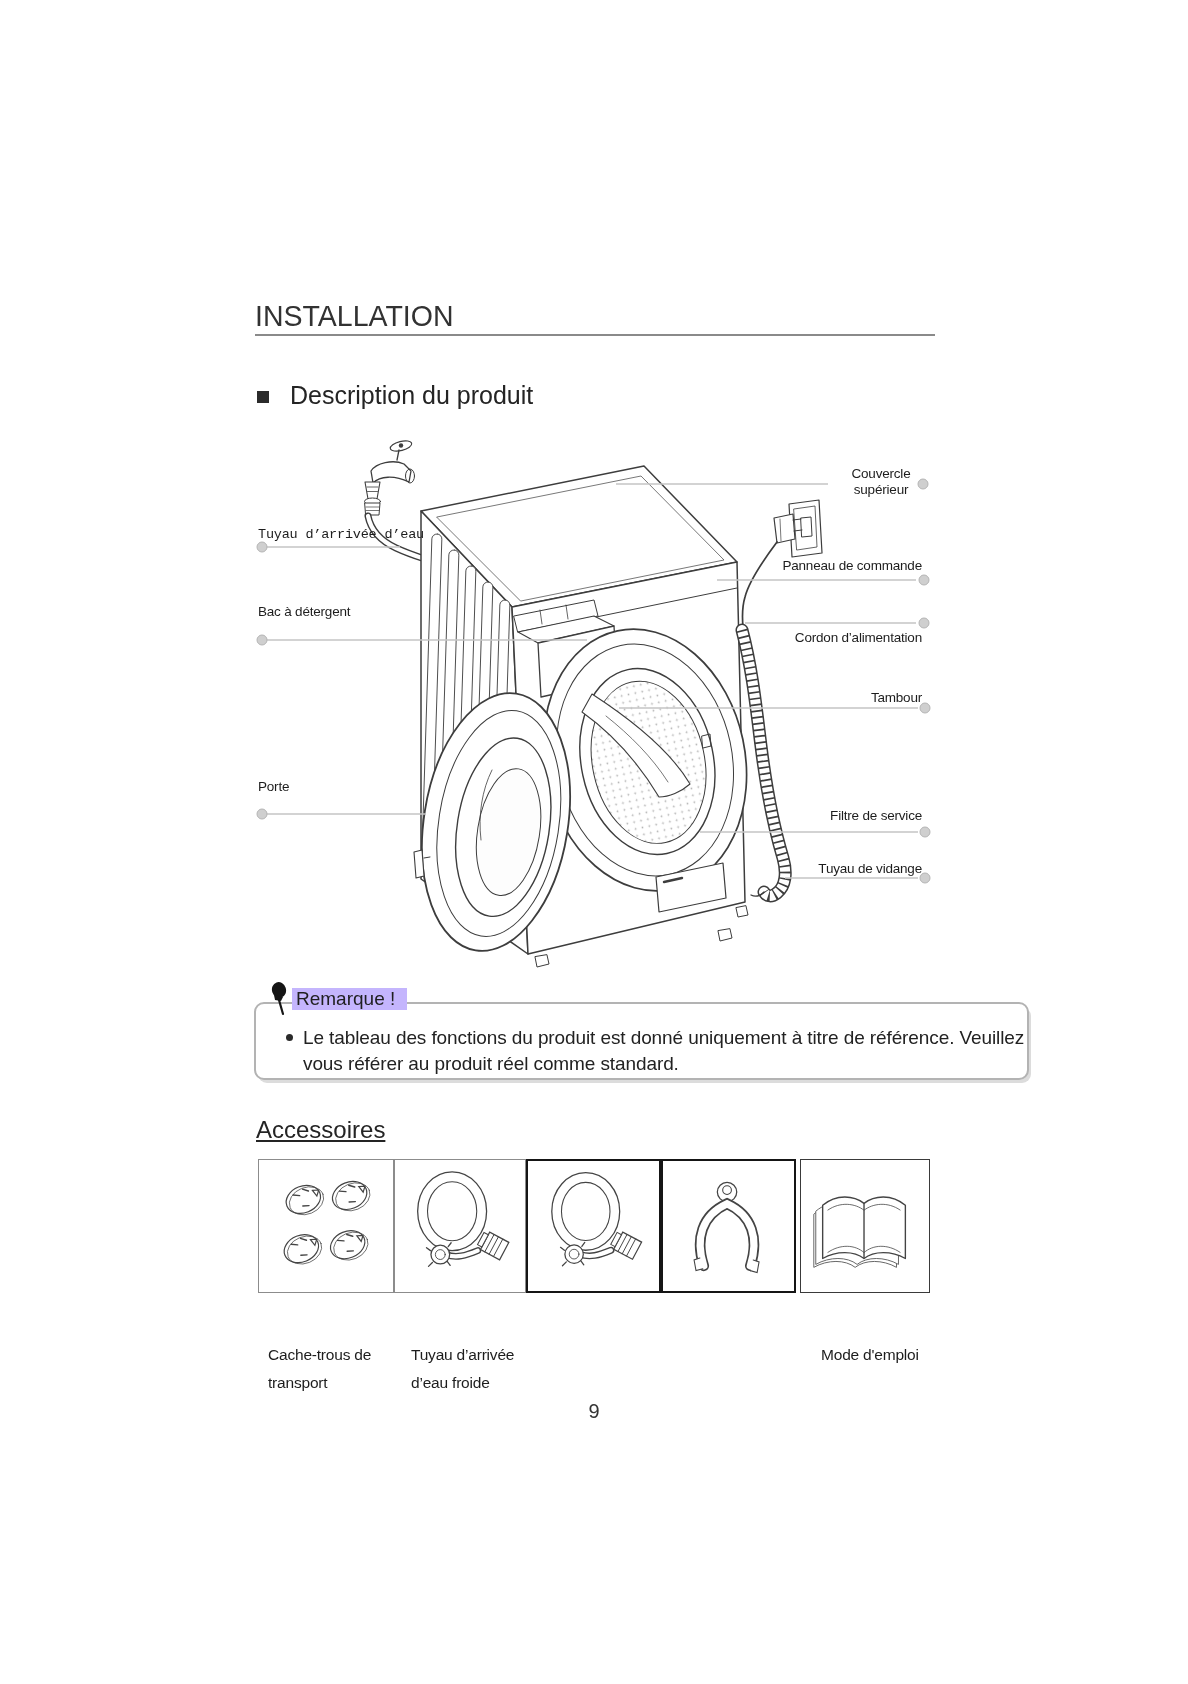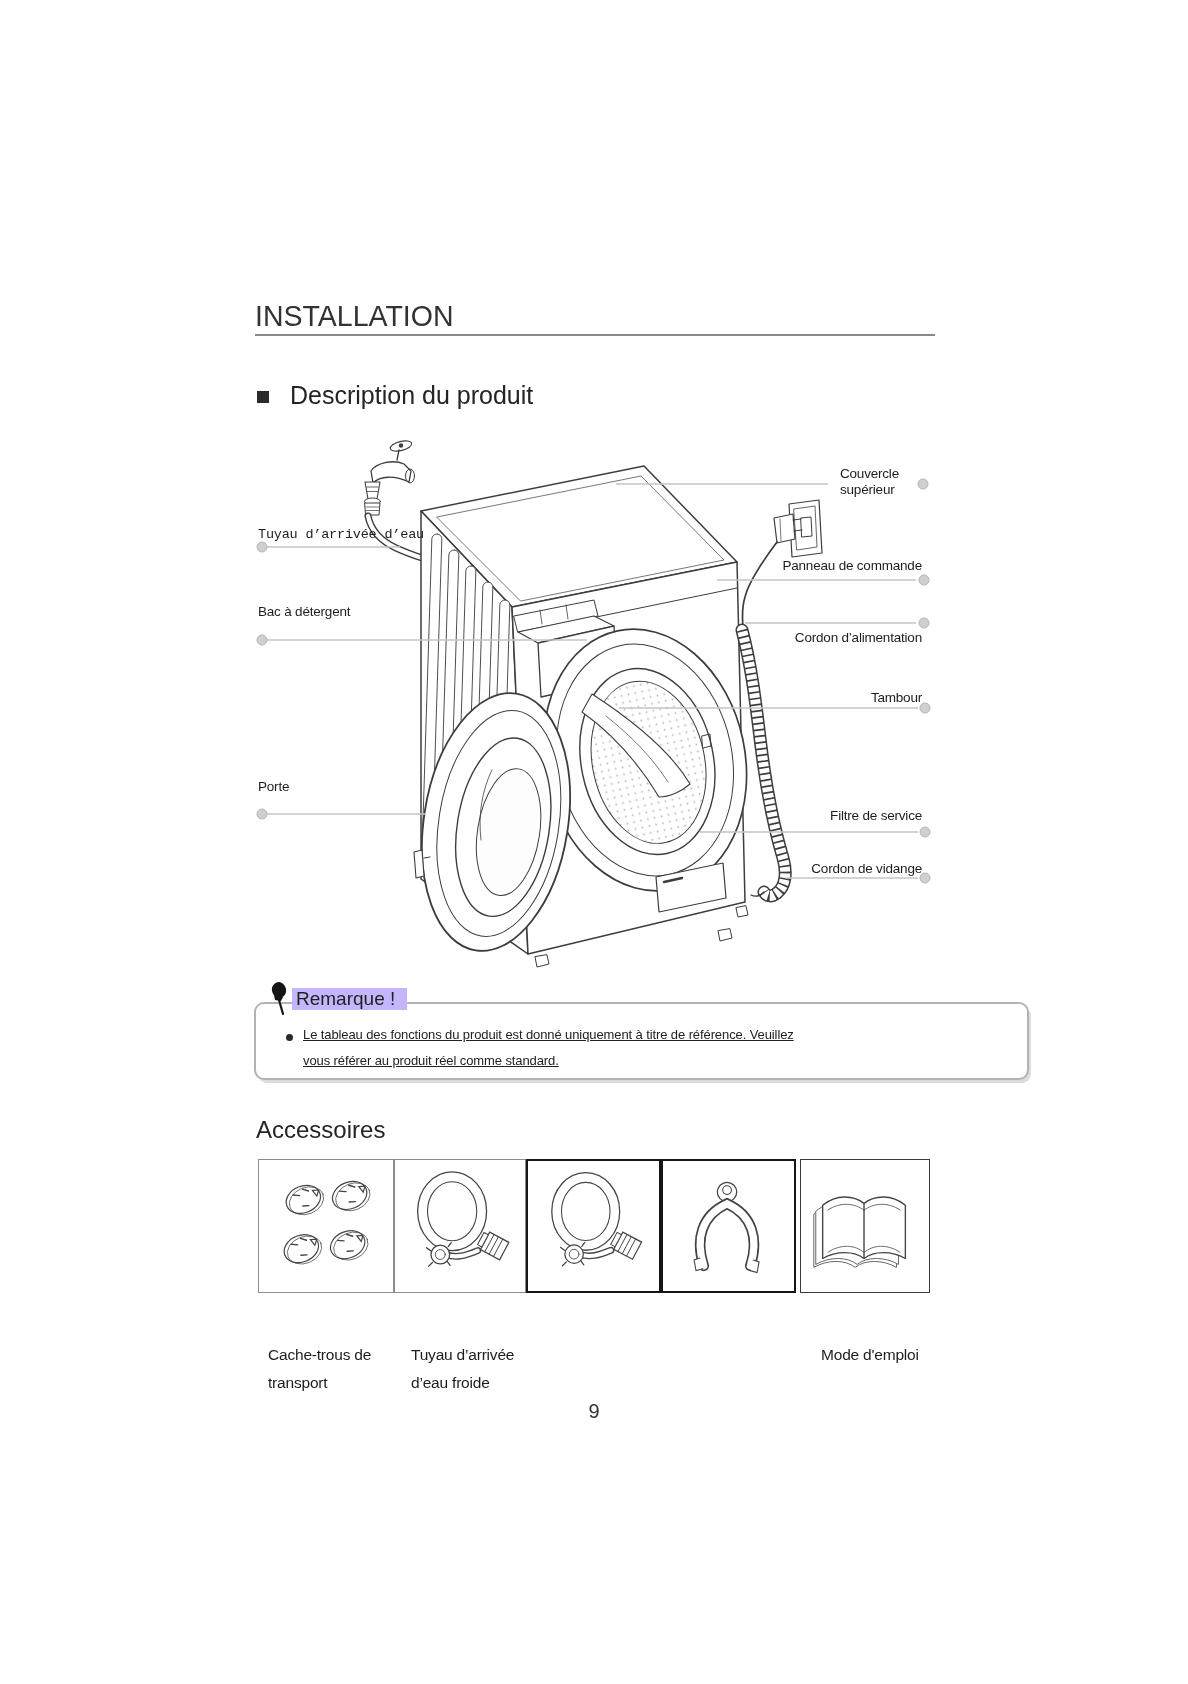--- a/index.html
+++ b/index.html
@@ -10,41 +10,41 @@
   .doc-title{left:255px;top:299px;font-size:30px;letter-spacing:0px;color:#323232;
              transform:scaleX(.95);transform-origin:left;}
   .title-rule{left:255px;top:334px;width:680px;height:2px;background:#8a8a8a;}
   .section-heading{left:290px;top:381px;font-size:25px;color:#242424;}
   .section-bullet{left:257px;top:391px;width:12px;height:12px;background:#2b2b2b;}
 
   .diagram{left:240px;top:430px;width:700px;height:540px;}
 
   .dlabel{font-size:13.5px;color:#1d1d1d;letter-spacing:-.2px;line-height:16px;}
   .dleft{left:258px;text-align:left;}
-  .dright{right:266px;text-align:left;}
+  .dright{right:266px;text-align:center;}
   .lbl-tuyau{top:527px;white-space:nowrap;font-family:Liberation Mono, monospace;}
   .lbl-bac{top:604px;white-space:nowrap;}
   .lbl-porte{top:779px;}
   .lbl-couvercle{top:466px;width:82px;}
   .lbl-panneau{top:558px;white-space:nowrap;}
   .lbl-cordon{top:630px;white-space:nowrap;}
   .lbl-tambour{top:690px;white-space:nowrap;}
   .lbl-filtre{top:808px;white-space:nowrap;}
   .lbl-vidange{top:861px;white-space:nowrap;}
 
   .note-box{left:254px;top:1002px;width:771px;height:74px;border:2px solid #b3b3b3;
             border-radius:10px;box-shadow:3px 4px 0 -1px #dcdcdc;background:#fff;}
   .note-label{left:292px;top:988px;background:#c4b5fd;padding:0 12px 0 4px;font-size:19px;color:#1f1f1f;}
   .note-pin{left:268px;top:981px;}
   .note-bullet{left:286px;top:1034px;width:7px;height:7px;border-radius:50%;background:#2a2a2a;}
-  .note-line{left:303px;font-size:13px;color:#222;white-space:nowrap;letter-spacing:-.1px;text-decoration:underline;}
+  .note-line{left:303px;font-size:19px;color:#222;white-space:nowrap;letter-spacing:-.1px;}
   .note-line1{top:1027px;}
   .note-line2{top:1053px;}
 
-  .acc-heading{left:256px;top:1116px;font-size:24px;color:#242424;}
+  .acc-heading{left:256px;top:1116px;font-size:24px;color:#242424;text-decoration:underline;}
   .acc-box{top:1159px;height:134px;background:#fff;box-sizing:border-box;}
   .acc-b1{left:258px;width:136px;border:1.2px solid #8c8c8c;}
   .acc-b2{left:394px;width:132px;border:1.2px solid #8c8c8c;}
   .acc-b3{left:526px;width:135px;border:2.5px solid #151515;}
   .acc-b4{left:661px;width:135px;border:2.5px solid #151515;}
   .acc-b5{left:800px;width:130px;border:1.5px solid #3a3a3a;}
   .acc-box svg{width:100%;height:100%;display:block;}
   .acc-label{top:1308px;font-size:15.5px;line-height:28px;color:#1d1d1d;letter-spacing:-.2px;margin-top:33px;}
   .acc-l1{left:268px;width:112px;}
   .acc-l2{left:411px;width:118px;}
@@ -191,21 +191,21 @@
   </svg>
 
   <div class="abs dlabel dleft lbl-tuyau">Tuyau d’arrivée d’eau</div>
   <div class="abs dlabel dleft lbl-bac">Bac à détergent</div>
   <div class="abs dlabel dleft lbl-porte">Porte</div>
   <div class="abs dlabel dright lbl-couvercle">Couvercle supérieur</div>
   <div class="abs dlabel dright lbl-panneau">Panneau de commande</div>
   <div class="abs dlabel dright lbl-cordon">Cordon d’alimentation</div>
   <div class="abs dlabel dright lbl-tambour">Tambour</div>
   <div class="abs dlabel dright lbl-filtre">Filtre de service</div>
-  <div class="abs dlabel dright lbl-vidange">Cordon de vidange</div>
+  <div class="abs dlabel dright lbl-vidange">Tuyau de vidange</div>
 
   <div class="abs note-box"></div>
   <svg class="abs note-pin" width="24" height="36" viewBox="0 0 24 36">
     <ellipse cx="11" cy="9" rx="7" ry="8" fill="#151515" transform="rotate(-18 11 9)"></ellipse>
     <path d="M6,14 L15,16 L13,20 L7,19 Z" fill="#151515"></path>
     <path d="M11,19 L15,33" stroke="#151515" stroke-width="2.2" stroke-linecap="round"></path>
   </svg>
   <div class="abs note-label">Remarque !</div>
   <div class="abs note-bullet"></div>
   <div class="abs note-line note-line1">Le tableau des fonctions du produit est donné uniquement à titre de référence. Veuillez</div>

